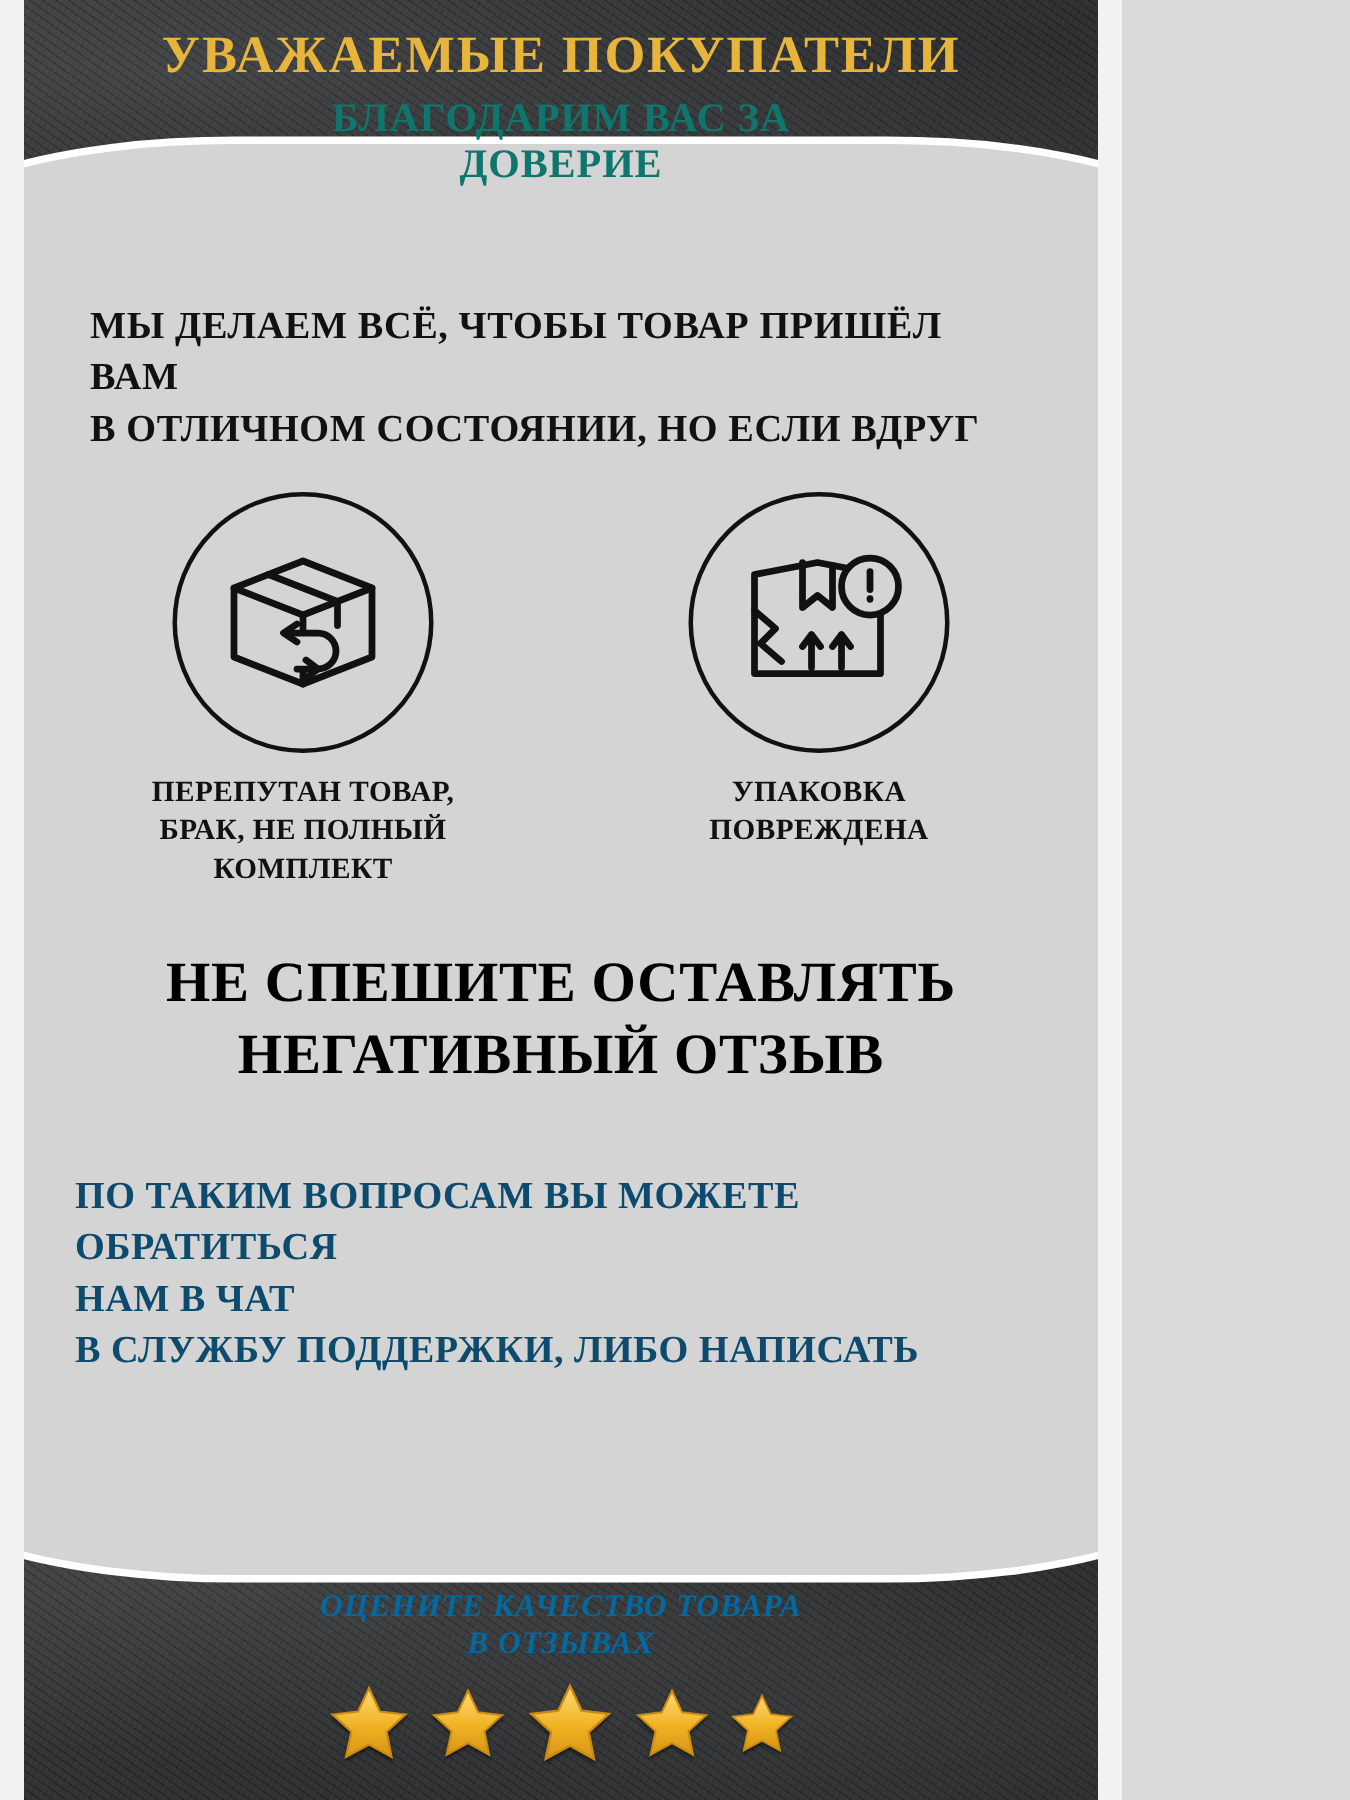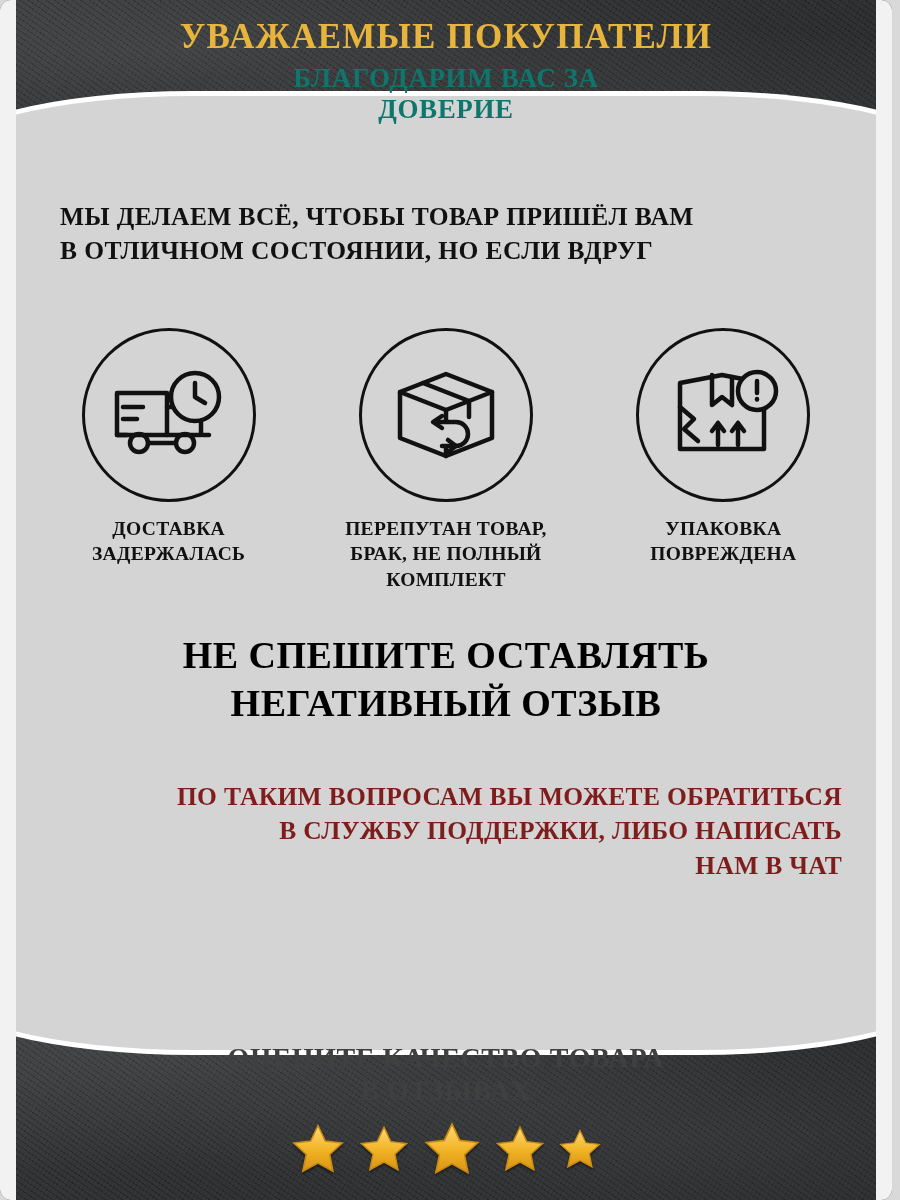--- a/index.html
+++ b/index.html
@@ -9,25 +9,24 @@
   body {
     width: 900px;
     height: 1200px;
     font-family: "Liberation Serif", serif;
     background: #d9d9d9;
     overflow: hidden;
   }
 
   .poster {
     position: relative;
-    width: 892px;
+    width: 748px;
     height: 1200px;
     background: #d4d4d4;
     overflow: hidden;
-    border-radius: 11px;
   }
 
   
   .dark-bg {
     position: absolute;
     left: 0;
     right: 0;
     background:
       radial-gradient(ellipse at 20% 30%, rgba(255,255,255,0.07), rgba(255,255,255,0) 60%),
       radial-gradient(ellipse at 75% 70%, rgba(255,255,255,0.05), rgba(255,255,255,0) 55%),
@@ -161,45 +160,46 @@
     line-height: 1.25;
     text-transform: uppercase;
     letter-spacing: 0.5px;
   }
 
   .support {
     position: absolute;
     top: 780px;
     left: 50px;
     right: 50px;
-    text-align: right;
+    text-align: left;
     font-size: 25.5px;
     font-weight: bold;
-    color: #7f1d1d;
+    color: #0c4a6e;
     line-height: 1.35;
     text-transform: uppercase;
     letter-spacing: 0.3px;
   }
 
   
   .footer-block {
     position: absolute;
     bottom: 18px;
     left: 0;
     right: 0;
     text-align: center;
     z-index: 5;
   }
   .footer-title {
-    font-size: 28px;
-    font-weight: bold;
-    color: #404040;
+    font-size: 21px;
+    font-weight: bold;
+    color: #0369a1;
     line-height: 1.2;
     text-transform: uppercase;
     letter-spacing: 0.6px;
+    font-style: italic;
   }
   .stars {
     margin-top: 10px;
     display: flex;
     justify-content: center;
     align-items: center;
     gap: 6px;
   }
   .star {
     filter: drop-shadow(0 2px 1px rgba(0,0,0,0.45));
@@ -221,38 +221,20 @@
     </div>
   </div>
 
   <div class="intro">
     <div>МЫ ДЕЛАЕМ ВСЁ, ЧТОБЫ ТОВАР ПРИШЁЛ ВАМ</div>
     <div>В ОТЛИЧНОМ СОСТОЯНИИ, НО ЕСЛИ ВДРУГ</div>
   </div>
 
   <div class="icons-row">
 
-    <div class="icon-item">
-      <div class="icon-circle">
-        <svg width="120" height="104" viewBox="0 0 120 104" fill="none" stroke="#111" stroke-width="4.5" stroke-linecap="round" stroke-linejoin="round">
-          <path d="M8 30 H58 V72 H8 Z"></path>
-          <path d="M58 44 H78 L92 58 V72 H58"></path>
-          <circle cx="30" cy="80" r="9"></circle>
-          <circle cx="76" cy="80" r="9"></circle>
-          <path d="M8 72 H18 M41 80 H65 M94 72 H100"></path>
-          <path d="M14 44 H34 M14 56 H28"></path>
-          <circle cx="86" cy="34" r="24" fill="#d4d4d4"></circle>
-          <path d="M86 20 V34 L96 40"></path>
-        </svg>
-      </div>
-      <div class="icon-caption">
-        <div>ДОСТАВКА</div>
-        <div>ЗАДЕРЖАЛАСЬ</div>
-      </div>
-    </div>
 
     <div class="icon-item">
       <div class="icon-circle">
         <svg width="120" height="110" viewBox="0 0 120 110" fill="none" stroke="#111" stroke-width="4.5" stroke-linecap="round" stroke-linejoin="round">
           <path d="M60 14 L106 32 L60 50 L14 32 Z"></path>
           <path d="M14 32 V78 L60 96 V50"></path>
           <path d="M106 32 V78 L60 96"></path>
           <path d="M37 23 L83 41 V57"></path>
           <path d="M48 62 H70 a12 12 0 0 1 0 24 H56" fill="#d4d4d4"></path>
           <path d="M56 56 L47 62 L56 68"></path>
@@ -287,22 +269,22 @@
 
   </div>
 
   <div class="headline">
     <div>НЕ СПЕШИТЕ ОСТАВЛЯТЬ</div>
     <div>НЕГАТИВНЫЙ ОТЗЫВ</div>
   </div>
 
   <div class="support">
     <div>ПО ТАКИМ ВОПРОСАМ ВЫ МОЖЕТЕ ОБРАТИТЬСЯ</div>
+    <div>НАМ В ЧАТ</div>
     <div>В СЛУЖБУ ПОДДЕРЖКИ, ЛИБО НАПИСАТЬ</div>
-    <div>НАМ В ЧАТ</div>
   </div>
 
   <div class="dark-bg dark-bottom"></div>
   <div class="curve curve-bottom"></div>
 
   <div class="footer-block">
     <div class="footer-title">
       <div>ОЦЕНИТЕ КАЧЕСТВО ТОВАРА</div>
       <div>В ОТЗЫВАХ</div>
     </div>

